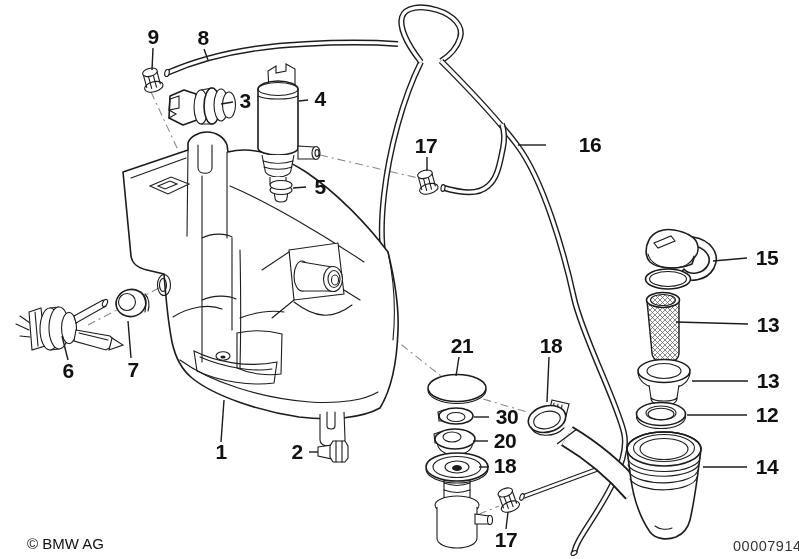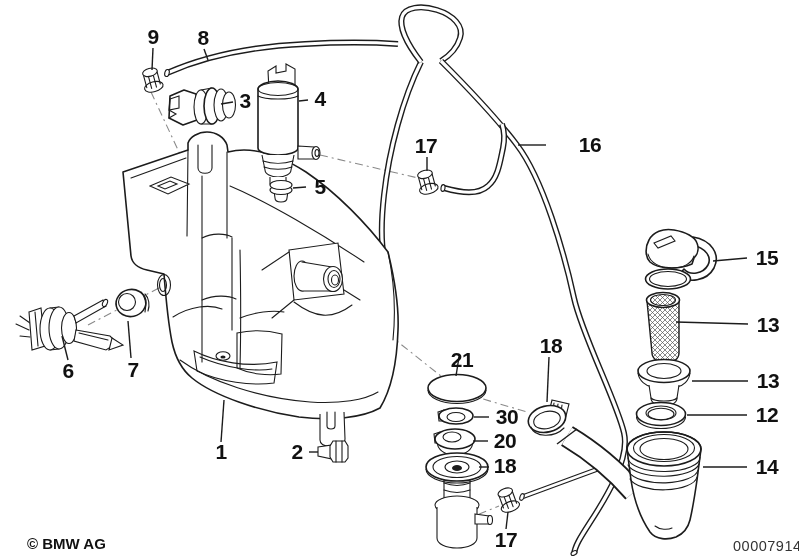--- a/index.html
+++ b/index.html
@@ -1,21 +1,21 @@
 <!DOCTYPE html>
 <html><head>
 <meta charset="utf-8">
 <style>
   html,body{margin:0;padding:0;background:#fff;}
   #stage{position:relative;width:799px;height:559px;background:#ffffff;overflow:hidden;
          font-family:"Liberation Sans",sans-serif;}
   #stage svg{position:absolute;left:0;top:0;}
   .co{position:absolute;transform:translate(-50%,-50%);font-weight:700;font-size:21px;
       color:#111;letter-spacing:-0.5px;white-space:nowrap;}
-  .footer-copy{position:absolute;left:27px;top:535px;font-size:15px;font-weight:700;color:#111;}
+  .footer-copy{position:absolute;left:27px;top:535px;font-size:15px;font-weight:400;color:#111;}
   .footer-num{position:absolute;left:733px;top:538px;font-size:14.5px;font-weight:400;color:#333;letter-spacing:0.5px;}
   
   .s{stroke:#1c1c1c;stroke-width:1.6;fill:none;stroke-linecap:round;stroke-linejoin:round}
   .sf{stroke:#1c1c1c;stroke-width:1.6;fill:#fff;stroke-linejoin:round}
   .t{stroke:#1c1c1c;stroke-width:1.1;fill:none;stroke-linecap:round}
   .tf{stroke:#1c1c1c;stroke-width:1.1;fill:#fff}
   .dash{stroke:#8a8a8a;stroke-width:1.1;fill:none;stroke-dasharray:8 4 2 4}
   .lead{stroke:#1c1c1c;stroke-width:1.4;fill:none}
   .hO{stroke:#1c1c1c;stroke-width:6;fill:none}
   .hI{stroke:#fff;stroke-width:3.2;fill:none}
@@ -300,21 +300,21 @@
 <div class="co" style="left:320px;top:99px">4</div>
 <div class="co" style="left:320px;top:187px">5</div>
 <div class="co" style="left:426px;top:146px">17</div>
 <div class="co" style="left:590px;top:145px">16</div>
 <div class="co" style="left:767px;top:258px">15</div>
 <div class="co" style="left:768px;top:325px">13</div>
 <div class="co" style="left:768px;top:381px">13</div>
 <div class="co" style="left:767px;top:415px">12</div>
 <div class="co" style="left:767px;top:467px">14</div>
 <div class="co" style="left:551px;top:346px">18</div>
-<div class="co" style="left:462px;top:360px">21</div>
+<div class="co" style="left:462px;top:346px">21</div>
 <div class="co" style="left:507px;top:417px">30</div>
 <div class="co" style="left:505px;top:441px">20</div>
 <div class="co" style="left:505px;top:466px">18</div>
 <div class="co" style="left:506px;top:540px">17</div>
 <div class="co" style="left:68px;top:371px">6</div>
 <div class="co" style="left:133px;top:370px">7</div>
 <div class="co" style="left:221px;top:452px">1</div>
 <div class="co" style="left:297px;top:452px">2</div>
 
 <div class="footer-copy">© BMW AG</div>

